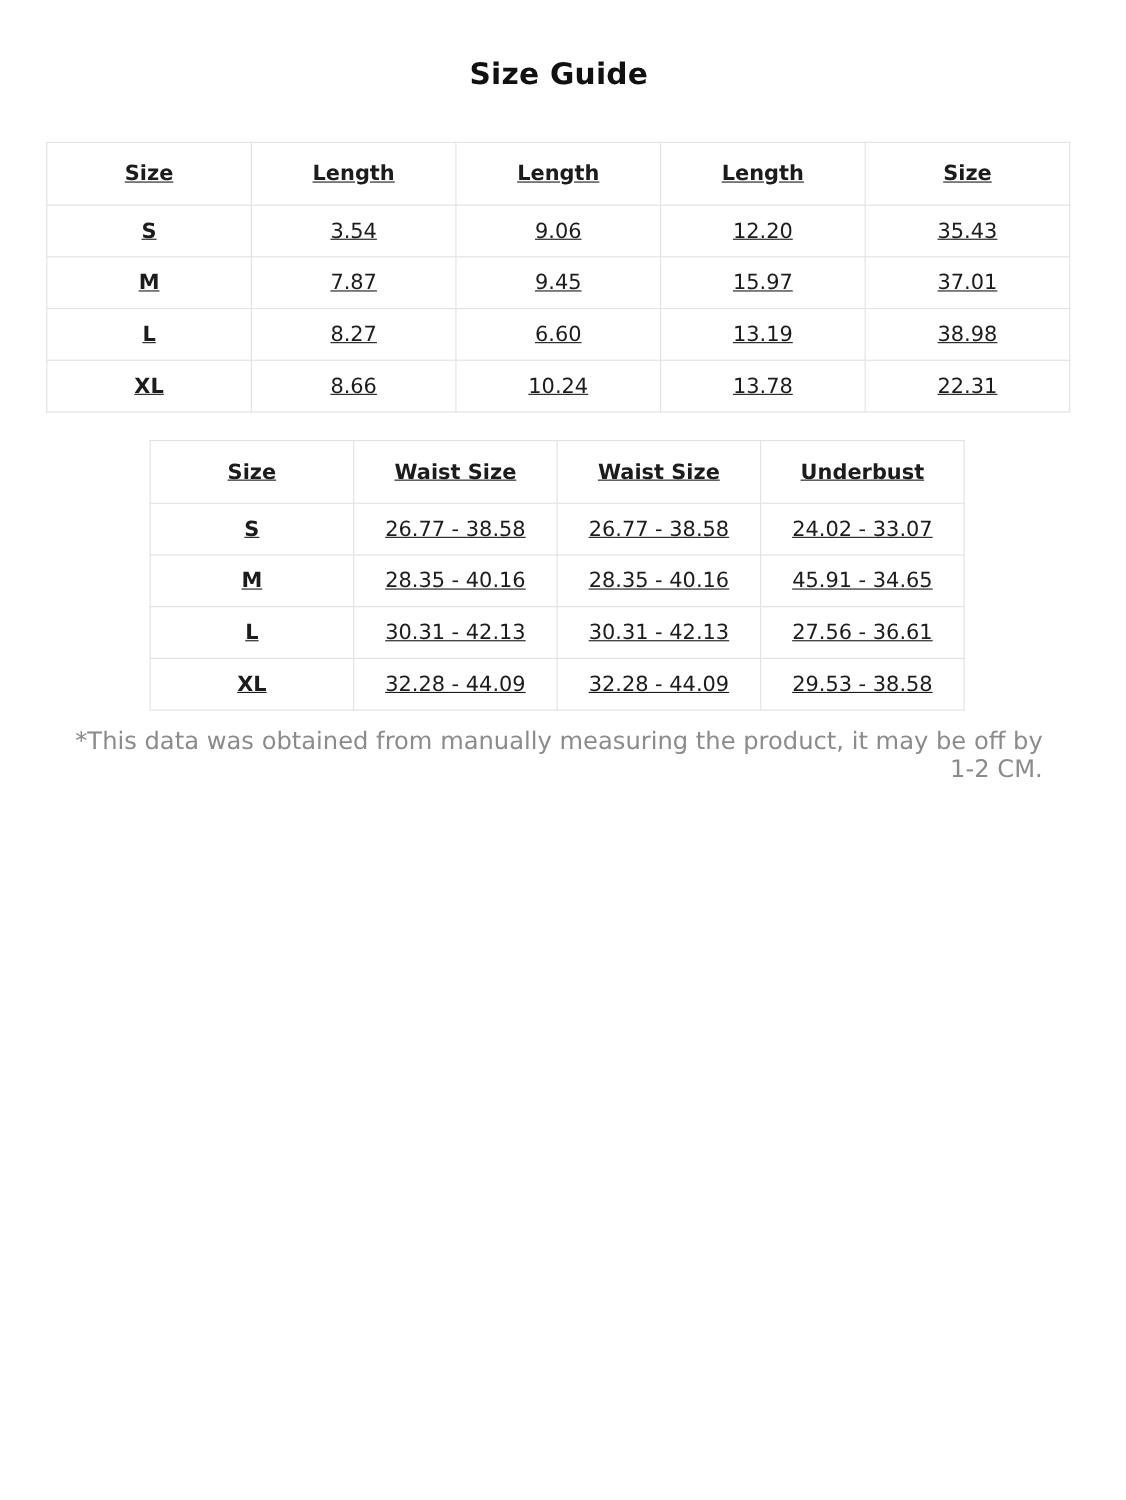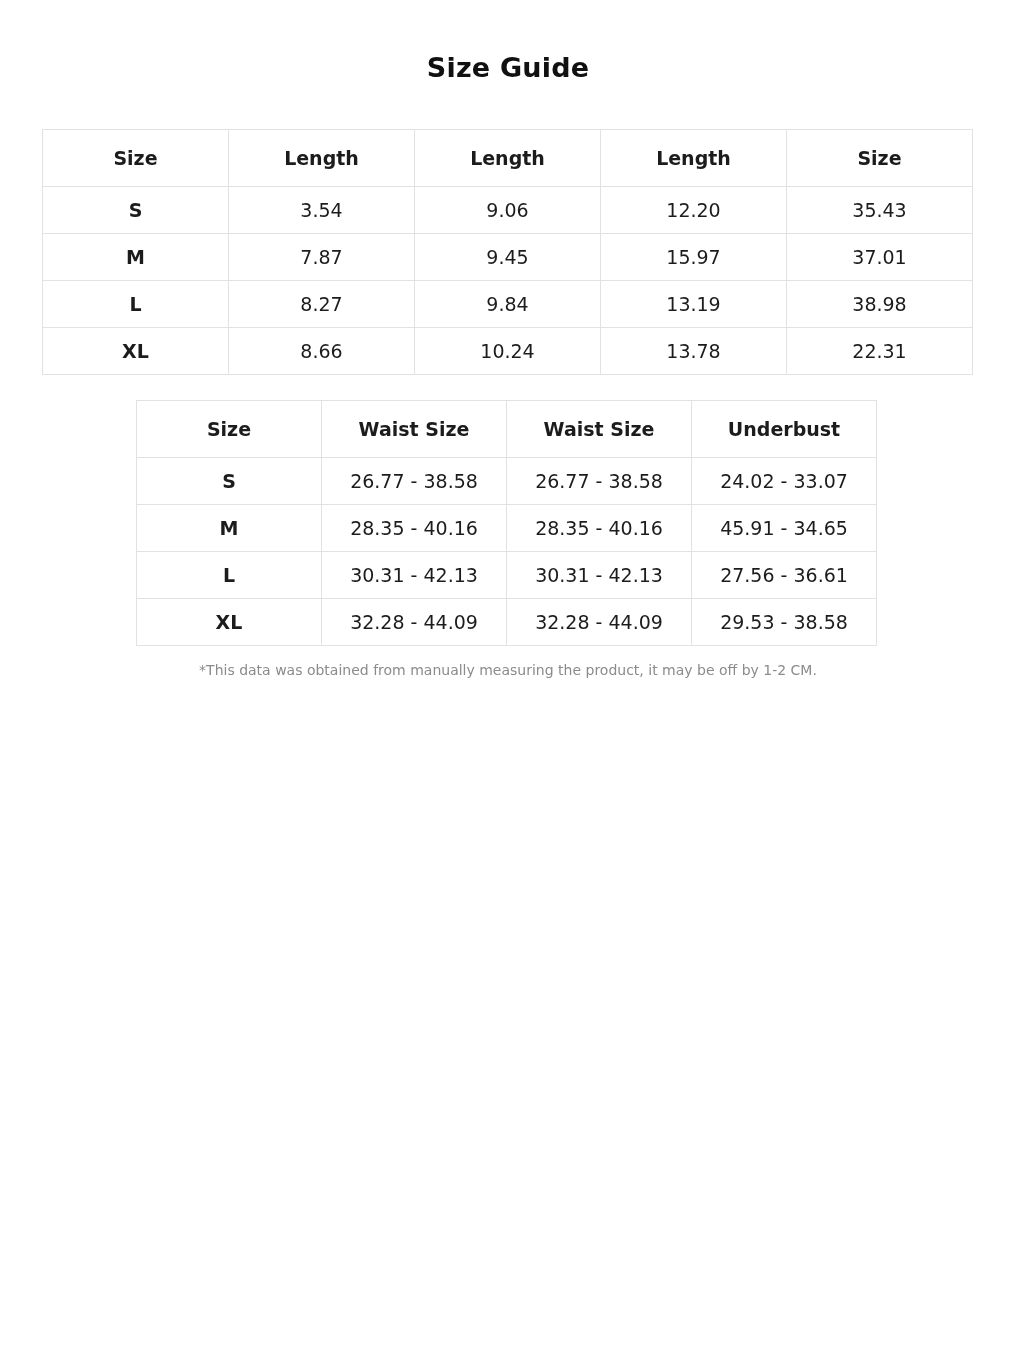--- a/index.html
+++ b/index.html
@@ -30,20 +30,21 @@
 
   
   .table-wrap-1 {
     margin: 46px 0 0 0;
     padding: 0 42px;
     box-sizing: border-box;
   }
   table.size-table {
     border-collapse: collapse;
     table-layout: fixed;
+    text-decoration: underline;
   }
   table.t1 {
     width: 930px;
   }
   table.size-table th,
   table.size-table td {
     border: 1px solid #e2e2e2;
     text-align: center;
     font-size: 19px;
     color: #1c1c1c;
@@ -78,22 +79,22 @@
     width: 740px;
   }
   table.t2 col.d1 { width: 185px; }
   table.t2 col.d2 { width: 185px; }
   table.t2 col.d3 { width: 185px; }
   table.t2 col.d4 { width: 185px; }
 
   .footnote {
     margin: 16px 0 0 0;
     padding: 0 68px;
-    text-align: center;
-    font-size: 14px;
+    text-align: right;
+    font-size: 22px;
     color: #8b8b8b;
     box-sizing: border-box;
   }
 </style>
 </head>
 <body>
 
 <div class="page">
 
   <h1 class="page-title">Size Guide</h1>
@@ -127,21 +128,21 @@
         <tr>
           <td class="size-cell">M</td>
           <td>7.87</td>
           <td>9.45</td>
           <td>15.97</td>
           <td>37.01</td>
         </tr>
         <tr>
           <td class="size-cell">L</td>
           <td>8.27</td>
-          <td>9.84</td>
+          <td>6.60</td>
           <td>13.19</td>
           <td>38.98</td>
         </tr>
         <tr>
           <td class="size-cell">XL</td>
           <td>8.66</td>
           <td>10.24</td>
           <td>13.78</td>
           <td>22.31</td>
         </tr>

